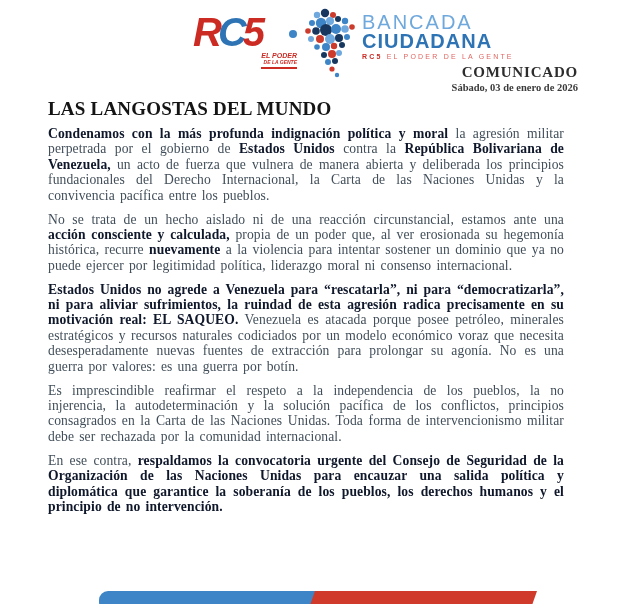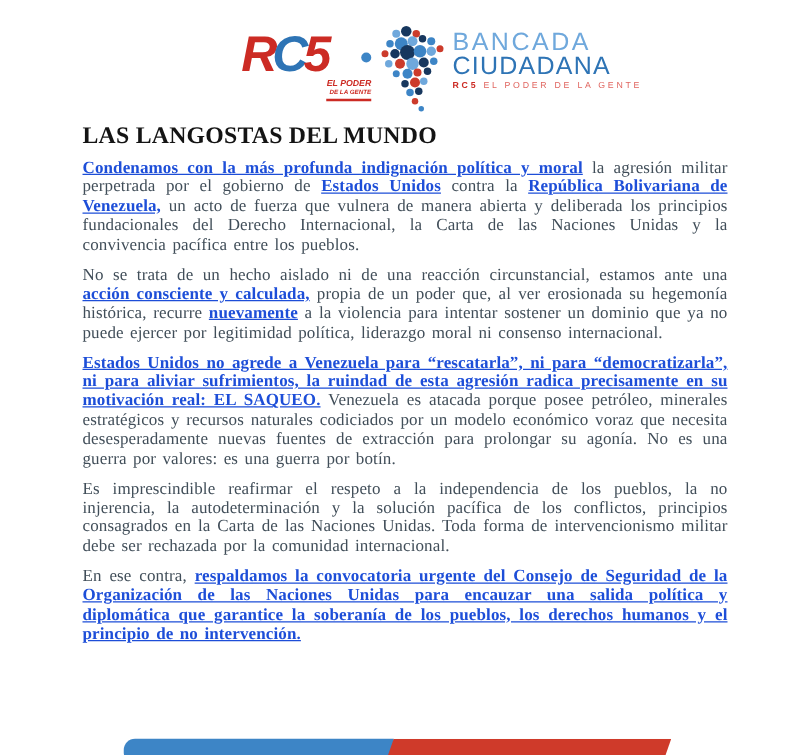--- a/index.html
+++ b/index.html
@@ -4,21 +4,21 @@
 <style>
   html, body { margin: 0; padding: 0; }
   body {
     width: 640px; height: 604px;
     background: #ffffff;
     position: relative;
     overflow: hidden;
     font-family: "Liberation Serif", serif;
   }
   
-  .header { position: absolute; left: 0; top: 12px; width: 640px; height: 98px; }
+  .header { position: absolute; left: 0; top: 0; width: 640px; height: 98px; }
 
   .rc5-logo { position: absolute; left: 193px; top: 12px; width: 112px; height: 60px; }
   .rc5-word {
     font-family: "Liberation Sans", sans-serif;
     font-weight: 900; font-style: italic;
     font-size: 40px; line-height: 40px; letter-spacing: -4px;
     white-space: nowrap;
   }
   .rc5-r   { color: #cc2b24; }
   .rc5-c   { color: #2e74b5; }
@@ -35,42 +35,42 @@
   .lone-dot { position: absolute; left: 289px; top: 30px; width: 8px; height: 8px;
     border-radius: 50%; background: #3d85c6; }
 
   .map-logo { position: absolute; left: 299px; top: 5px; }
 
   .bancada { position: absolute; left: 362px; top: 14px;
     font-family: "Liberation Sans", sans-serif; }
   .bancada-l1 { color: #6fa8dc; font-size: 20px; line-height: 17px;
     letter-spacing: 2px; font-weight: 400; }
   .bancada-l2 { color: #2e74b5; font-size: 20px; line-height: 20px;
-    letter-spacing: 1px; font-weight: 400; }
+    letter-spacing: 1px; font-weight: 700; }
   .bancada-tag { margin-top: 2px; font-size: 7px; letter-spacing: 2.2px;
     color: #e06660; font-weight: 400; }
   .bancada-tag b { color: #cc2b24; font-weight: 800; }
 
   .kicker-block { position: absolute; right: 62px; top: 64px; text-align: right; }
   .kicker { font-weight: bold; font-size: 15px; letter-spacing: 0.8px;
     color: #2d2d2d; line-height: 17px; }
   .date { font-weight: bold; font-size: 10.5px; color: #3a3a3a; line-height: 13px; }
 
   
-  .doc { position: absolute; left: 66px; top: 98px; width: 516px; }
+  .doc { position: absolute; left: 48px; top: 98px; width: 516px; }
   .doc-title {
     font-weight: bold; font-size: 19px; color: #141414;
     letter-spacing: 0.2px; margin: 0 0 7px 0; line-height: 21px;
   }
   .para {
     font-size: 13.6px; line-height: 15.4px; color: #414e59;
     text-align: justify; margin: 0 0 8.5px 0;
     word-spacing: 0.12em; letter-spacing: 0.1px;
   }
-  .para .b { font-weight: bold; color: #1d4ed8; text-decoration: underline; }
+  .para .b { font-weight: bold; color: #0f172a; }
 
   
   .footer-bar { position: absolute; left: 99px; top: 591px; width: 438px; height: 20px; }
   .bar-blue { position: absolute; left: 0; top: 0; width: 216px; height: 20px;
     background: #3d85c6; border-radius: 9px 0 0 9px; }
   .bar-red { position: absolute; left: 209px; top: 0; width: 229px; height: 20px;
     background: #cf3a2a;
     clip-path: polygon(7px 0, 100% 0, calc(100% - 7px) 100%, 0 100%); }
 </style>
 </head>
@@ -120,20 +120,24 @@
     <circle cx="33" cy="64" r="2.6" fill="#cc3b2b"></circle>
     <circle cx="38" cy="70" r="2.2" fill="#3d85c6"></circle>
   </svg>
 
   <div class="bancada">
     <div class="bancada-l1">BANCADA</div>
     <div class="bancada-l2">CIUDADANA</div>
     <div class="bancada-tag"><b>RC5</b><span> EL PODER DE LA GENTE</span></div>
   </div>
 
+  <div class="kicker-block">
+    <div class="kicker">COMUNICADO</div>
+    <div class="date">Sábado, 03 de enero de 2026</div>
+  </div>
 </div>
 
 <div class="doc">
   <h1 class="doc-title">LAS LANGOSTAS DEL MUNDO</h1>
   <p class="para"><span class="b">Condenamos con la más profunda indignación política y moral</span><span> la agresión militar perpetrada por el gobierno de </span><span class="b">Estados Unidos</span><span> contra la </span><span class="b">República Bolivariana de Venezuela,</span><span> un acto de fuerza que vulnera de manera abierta y deliberada los principios fundacionales del Derecho Internacional, la Carta de las Naciones Unidas y la convivencia pacífica entre los pueblos.</span></p>
   <p class="para"><span>No se trata de un hecho aislado ni de una reacción circunstancial, estamos ante una </span><span class="b">acción consciente y calculada,</span><span> propia de un poder que, al ver erosionada su hegemonía histórica, recurre </span><span class="b">nuevamente</span><span> a la violencia para intentar sostener un dominio que ya no puede ejercer por legitimidad política, liderazgo moral ni consenso internacional.</span></p>
   <p class="para"><span class="b">Estados Unidos no agrede a Venezuela para “rescatarla”, ni para “democratizarla”, ni para aliviar sufrimientos, la ruindad de esta agresión radica precisamente en su motivación real: EL SAQUEO.</span><span> Venezuela es atacada porque posee petróleo, minerales estratégicos y recursos naturales codiciados por un modelo económico voraz que necesita desesperadamente nuevas fuentes de extracción para prolongar su agonía. No es una guerra por valores: es una guerra por botín.</span></p>
   <p class="para"><span>Es imprescindible reafirmar el respeto a la independencia de los pueblos, la no injerencia, la autodeterminación y la solución pacífica de los conflictos, principios consagrados en la Carta de las Naciones Unidas. Toda forma de intervencionismo militar debe ser rechazada por la comunidad internacional.</span></p>
   <p class="para"><span>En ese contra, </span><span class="b">respaldamos la convocatoria urgente del Consejo de Seguridad de la Organización de las Naciones Unidas para encauzar una salida política y diplomática que garantice la soberanía de los pueblos, los derechos humanos y el principio de no intervención.</span></p>
 </div>

